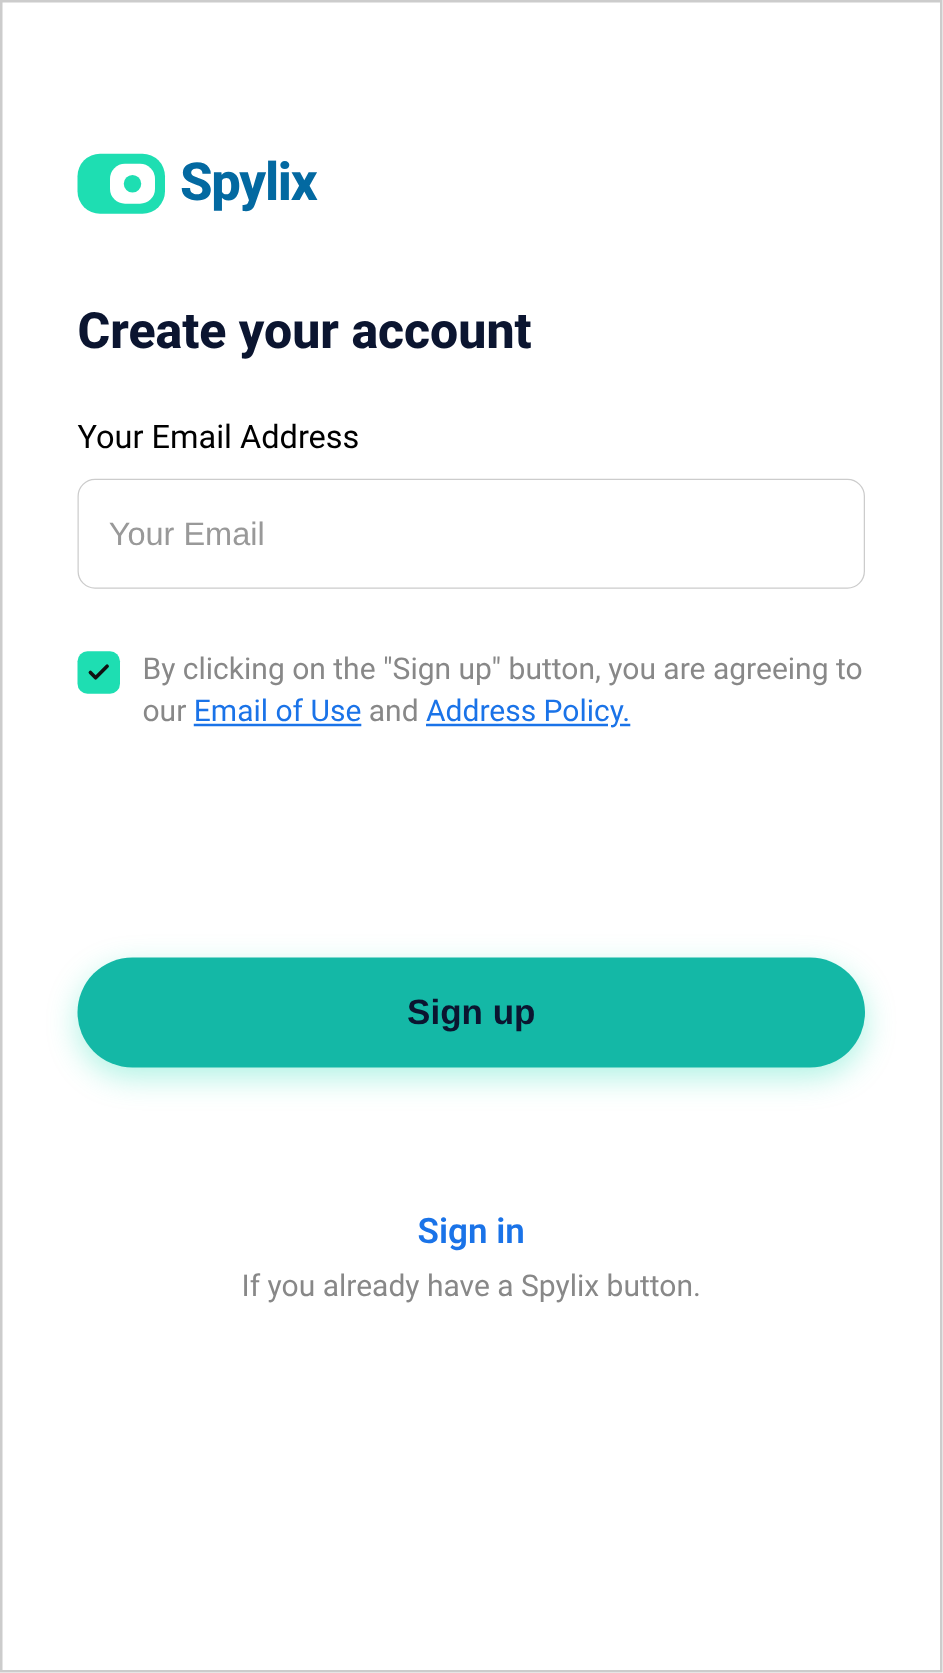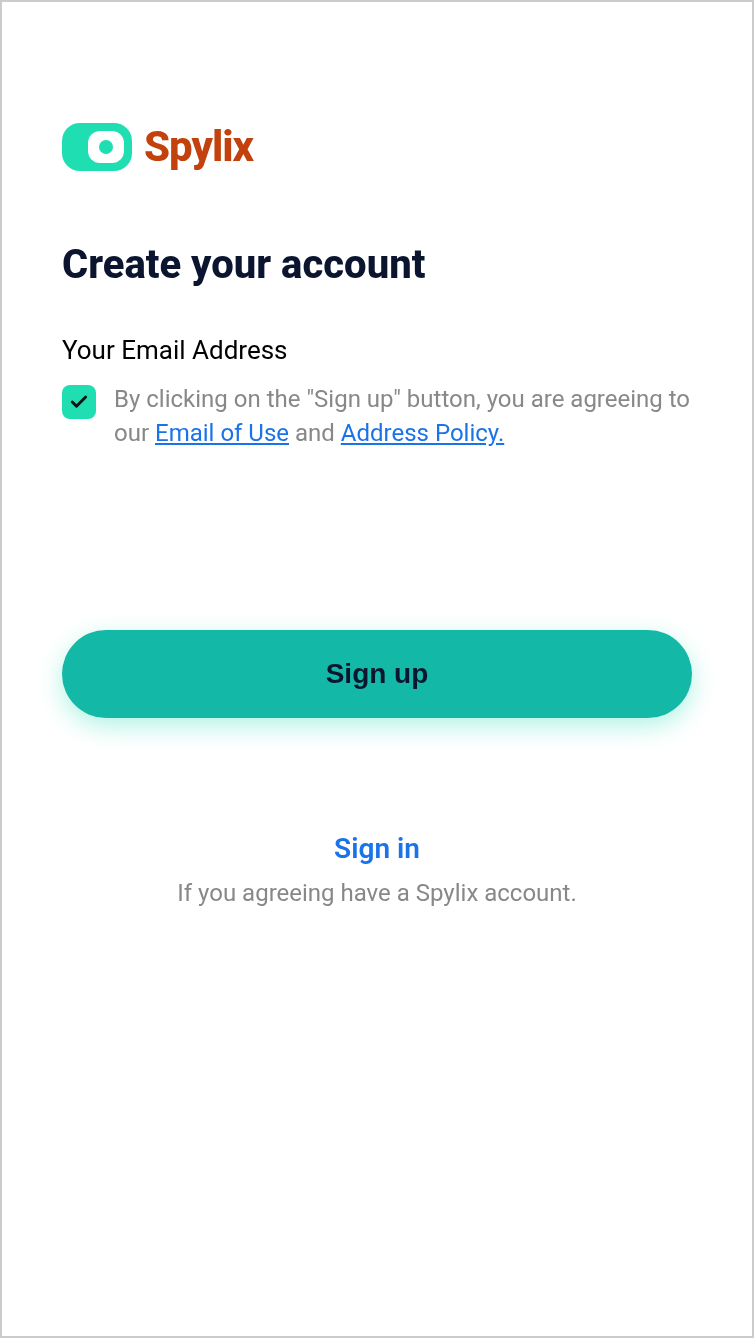--- a/index.html
+++ b/index.html
@@ -44,21 +44,21 @@
     }
     .logo-dot {
       width: 14px;
       height: 14px;
       border-radius: 50%;
       background: #1EDEB2;
     }
     .logo-text {
       font-size: 42px;
       font-weight: 800;
-      color: #c2410c;
+      color: #0369a1;
       letter-spacing: -1px;
     }
     .heading {
       font-size: 40px;
       font-weight: 800;
       color: #0b1530;
       margin-bottom: 47px;
     }
     .label {
       font-size: 26px;
@@ -154,37 +154,38 @@
       <div class="logo-dot"></div>
     </div>
   </div>
   <span class="logo-text">Spylix</span>
 </div>
 
 <h1 class="heading">Create your account</h1>
 
 <div>
   <div class="label">Your Email Address</div>
+  <input type="email" class="input" placeholder="Your Email" value="" style="">
 </div>
 
 <div class="checkbox-row">
   <div class="checkbox">
     <svg class="checkmark" viewBox="0 0 24 24" fill="none" stroke="#111" stroke-width="3.5" stroke-linecap="round" stroke-linejoin="round">
       <polyline points="4 12 9 17 20 6"></polyline>
     </svg>
   </div>
   <div class="consent-text">
     <span>By clicking on the "Sign up" button, you are agreeing to our </span>
     <a href="#">Email of Use</a>
     <span> and </span>
     <a href="#">Address Policy.</a>
   </div>
 </div>
 
 <button class="signup-btn">Sign up</button>
 
 <div class="footer">
   <a class="signin-link">Sign in</a>
-  <div class="footer-text">If you agreeing have a Spylix account.</div>
+  <div class="footer-text">If you already have a Spylix button.</div>
 </div>
 
 
 
 
 </body></html>

